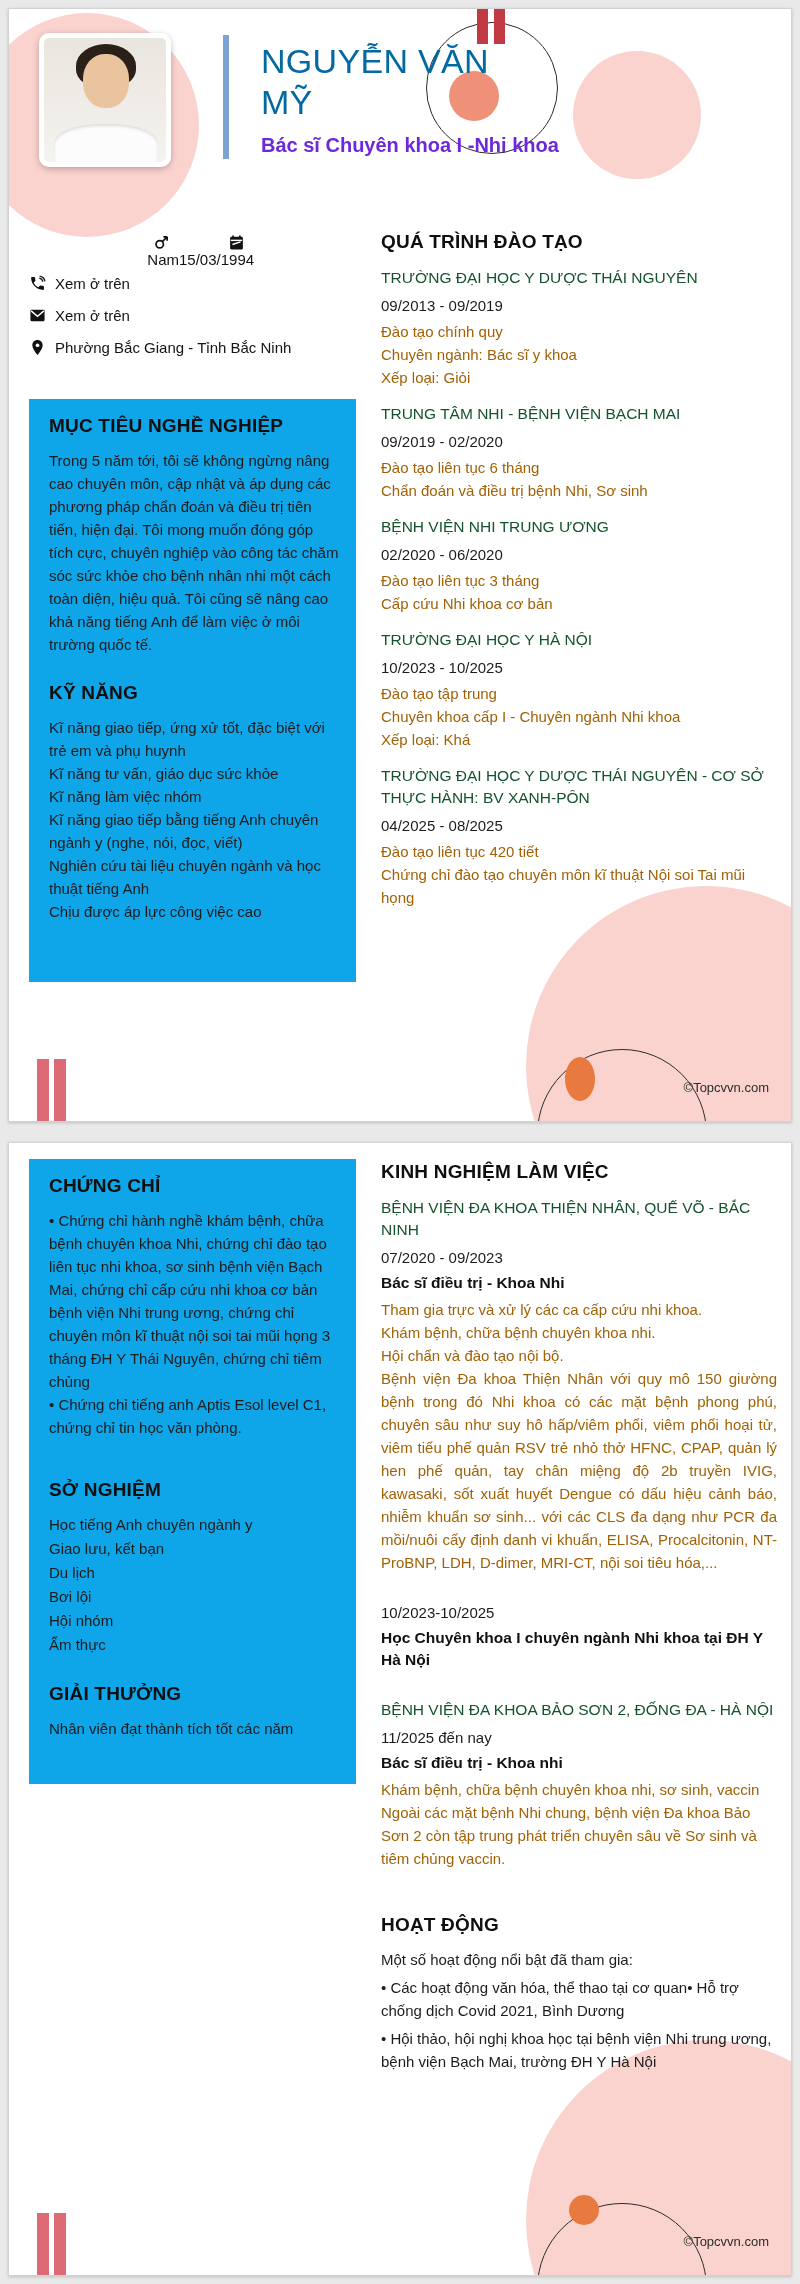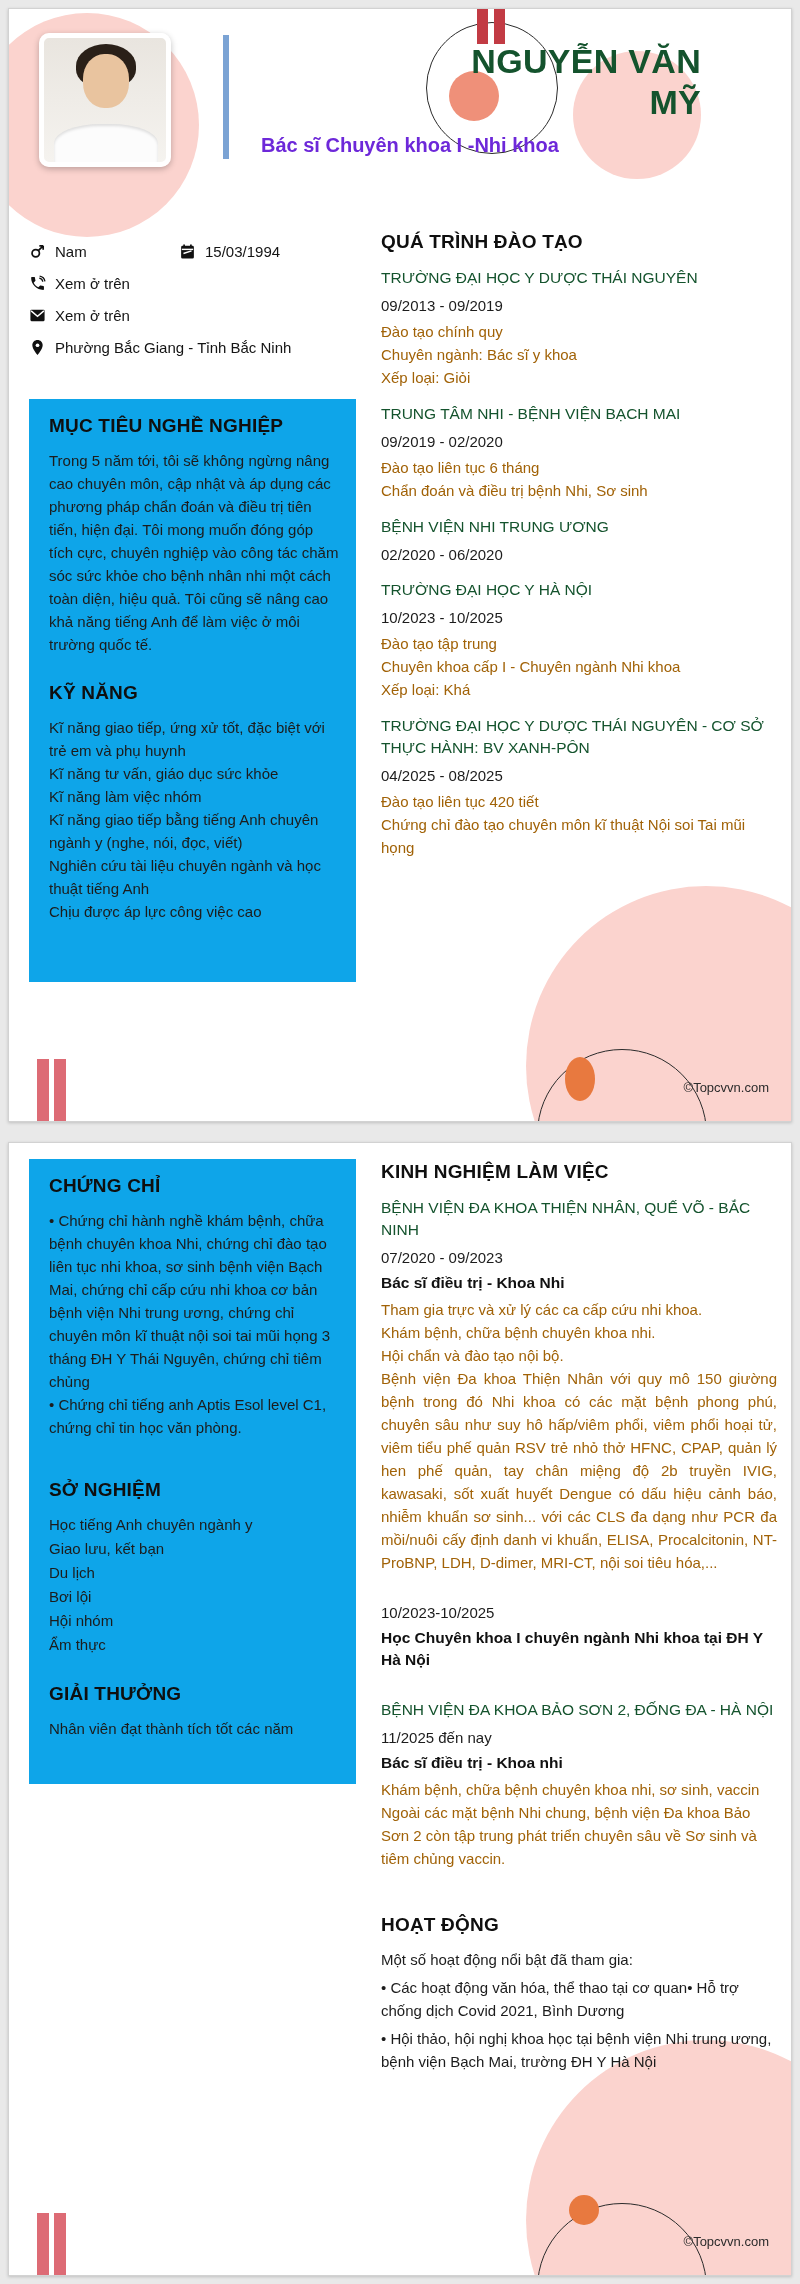--- a/index.html
+++ b/index.html
@@ -40,26 +40,26 @@
     position:absolute; left:30px; top:24px; width:132px; height:134px; z-index:4;
     background:linear-gradient(#e9e5df,#f5f3ef); border:5px solid #ffffff;
     border-radius:10px; box-shadow:0 2px 6px rgba(0,0,0,.25); overflow:hidden;
   }
   .photo .hair { position:absolute; left:32px; top:6px; width:60px; height:44px; background:#2a2018; border-radius:50% 50% 42% 42%; }
   .photo .face { position:absolute; left:39px; top:16px; width:46px; height:54px; background:#e9c49f; border-radius:46%; }
   .photo .shirt { position:absolute; left:10px; bottom:-4px; width:104px; height:42px; background:#fcfcfc; border-radius:45% 45% 0 0; box-shadow:inset 0 2px 3px rgba(0,0,0,.12); }
   .blue-line { position:absolute; left:214px; top:26px; width:6px; height:124px; background:#7ba3d4; z-index:4; }
 
   .headline { position:absolute; left:252px; top:32px; width:440px; z-index:4; }
-  .name { font-size:34px; line-height:41px; font-weight:700; color:#14532d; letter-spacing:.3px;text-align:right; }
+  .name { font-size:34px; line-height:41px; font-weight:400; color:#0369a1; letter-spacing:.3px; }
   .job-title { margin-top:11px; font-size:20px; font-weight:700; color:#6d28d9; }
 
   .contact { position:absolute; left:20px; top:226px; width:500px; z-index:4; font-size:15px; font-weight:500; color:#141414; }
   .c-row { display:flex; align-items:center; height:32px; }
-  .c-cell { display:flex; align-items:flex-end; }
+  .c-cell { display:flex; align-items:flex-end;flex-direction:column; }
   .c-cell.w { width:150px; }
   .icon { width:17px; height:17px; margin-right:9px; flex:0 0 17px; }
 
   .section-h { font-size:19px; font-weight:700; color:#0f0f0f; letter-spacing:.2px; }
 
   .panel { position:absolute; left:20px; width:327px; background:#0ea5e9; padding:16px 16px 16px 20px; overflow:hidden; z-index:2; }
   .panel-1 { top:390px; height:583px; }
   .panel-2 { top:16px; height:625px; }
   .panel p, .panel .line { font-size:15px; line-height:23px; color:#1c1c1c; }
   .panel p { margin-top:12px; }
@@ -186,20 +186,24 @@
         <div class="period">09/2019 - 02/2020</div>
         <div class="dlines">
           <div class="dline">Đào tạo liên tục 6 tháng</div>
           <div class="dline">Chẩn đoán và điều trị bệnh Nhi, Sơ sinh</div>
         </div>
       </div>
 
       <div class="entry">
         <div class="org">BỆNH VIỆN NHI TRUNG ƯƠNG</div>
         <div class="period">02/2020 - 06/2020</div>
+        <div class="dlines">
+          <div class="dline">Đào tạo liên tục 3 tháng</div>
+          <div class="dline">Cấp cứu Nhi khoa cơ bản</div>
+        </div>
       </div>
 
       <div class="entry">
         <div class="org">TRƯỜNG ĐẠI HỌC Y HÀ NỘI</div>
         <div class="period">10/2023 - 10/2025</div>
         <div class="dlines">
           <div class="dline">Đào tạo tập trung</div>
           <div class="dline">Chuyên khoa cấp I - Chuyên ngành Nhi khoa</div>
           <div class="dline">Xếp loại: Khá</div>
         </div>

